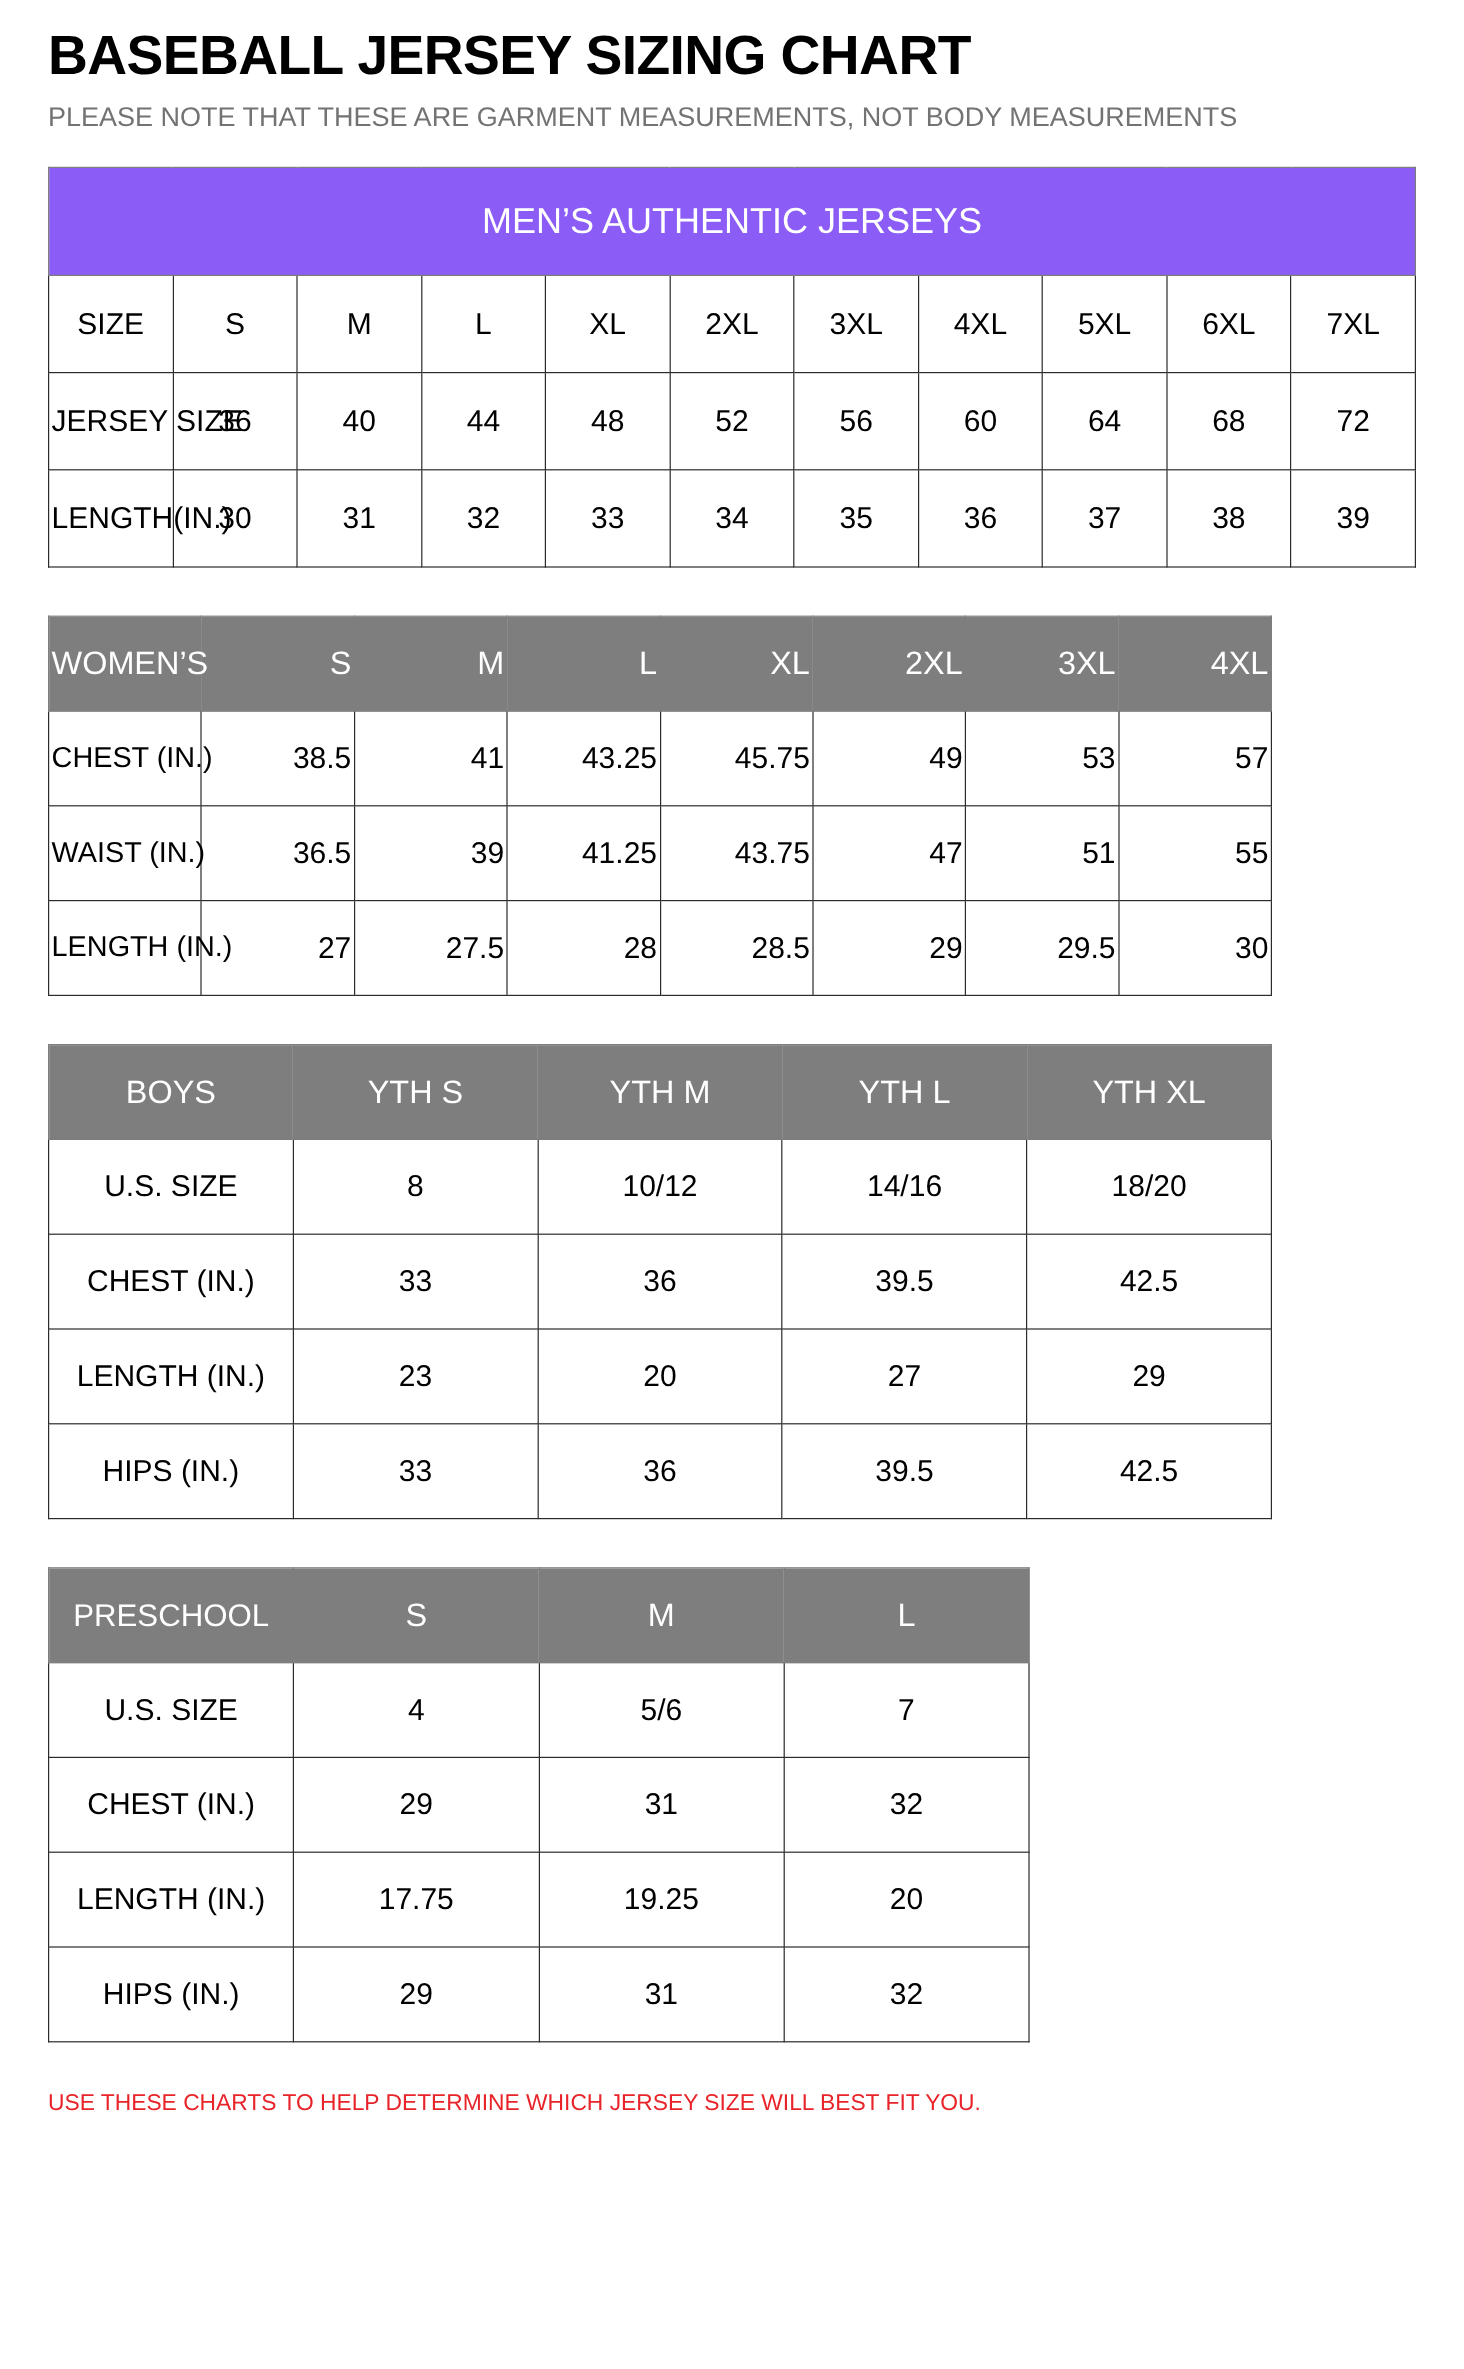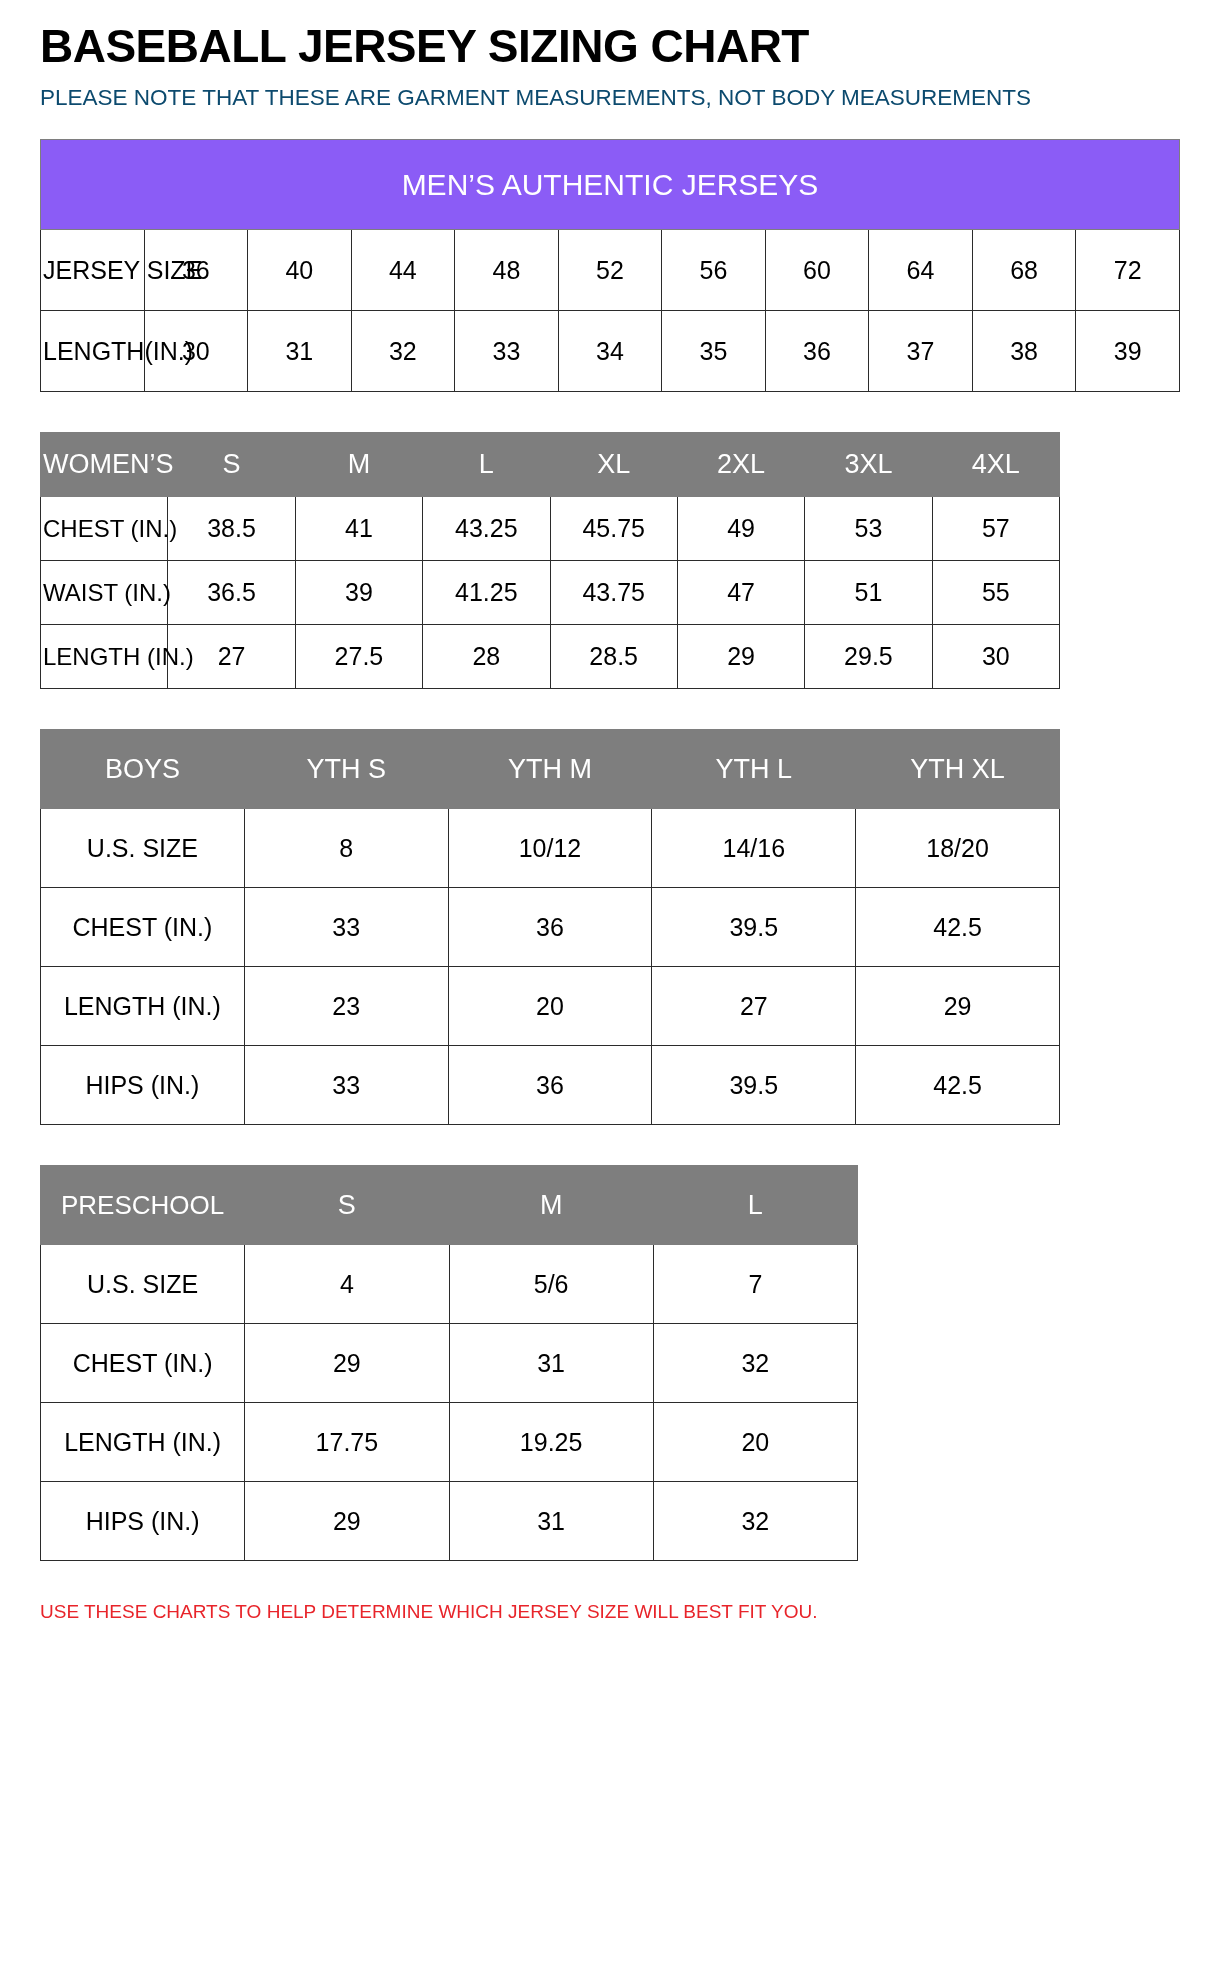--- a/index.html
+++ b/index.html
@@ -16,21 +16,21 @@
   }
   .page-title {
     font-size: 46px;
     font-weight: bold;
     letter-spacing: -0.5px;
     margin: 0 0 14px 0;
     line-height: 1.05;
     color: #000;
   }
   .note {
-    color: #0c4a6e;
+    color: #737373;
     font-size: 22.5px;
     line-height: 1.28;
     margin: 0 0 26px 0;
     max-width: 1110px;
   }
   table {
     border-collapse: collapse;
     margin-bottom: 40px;
     table-layout: fixed;
   }
@@ -64,21 +64,21 @@
   
   #mens-table { width: 1140px; }
   #mens-table td { height: 81px; }
   #mens-table .row-label { width: 232px; }
   #mens-table .datacell { width: 91px; }
   #mens-table .datacell.narrow { width: 86px; }
   #mens-table tr:first-child td { height: 90px; }
 
   
   #womens-table { width: 1020px; }
-  #womens-table td { height: 64px; }
+  #womens-table td { height: 79px; text-align: right; }
   #womens-table .row-label { width: 232px; font-size: 24px; }
   #womens-table .datacell { width: 112px; }
   #womens-table .two-line { line-height: 1.15; font-size: 24px; }
 
   
   #boys-table { width: 1020px; }
   #boys-table td { height: 79px; }
   #boys-table .row-label { width: 232px; }
   #boys-table .datacell { width: 197px; }
 
@@ -98,20 +98,33 @@
 </head>
 <body>
 
 <h1 class="page-title">BASEBALL JERSEY SIZING CHART</h1>
 <p class="note">PLEASE NOTE THAT THESE ARE GARMENT MEASUREMENTS, NOT BODY MEASUREMENTS</p>
 
 <table id="mens-table">
   <tbody>
     <tr>
       <td class="hdr-band" colspan="11">MEN’S AUTHENTIC JERSEYS</td>
+    </tr>
+    <tr>
+      <td class="row-label">SIZE</td>
+      <td class="datacell">S</td>
+      <td class="datacell">M</td>
+      <td class="datacell">L</td>
+      <td class="datacell">XL</td>
+      <td class="datacell">2XL</td>
+      <td class="datacell">3XL</td>
+      <td class="datacell narrow">4XL</td>
+      <td class="datacell narrow">5XL</td>
+      <td class="datacell narrow">6XL</td>
+      <td class="datacell narrow">7XL</td>
     </tr>
     <tr>
       <td class="row-label">JERSEY SIZE</td>
       <td class="datacell">36</td>
       <td class="datacell">40</td>
       <td class="datacell">44</td>
       <td class="datacell">48</td>
       <td class="datacell">52</td>
       <td class="datacell">56</td>
       <td class="datacell narrow">60</td>

